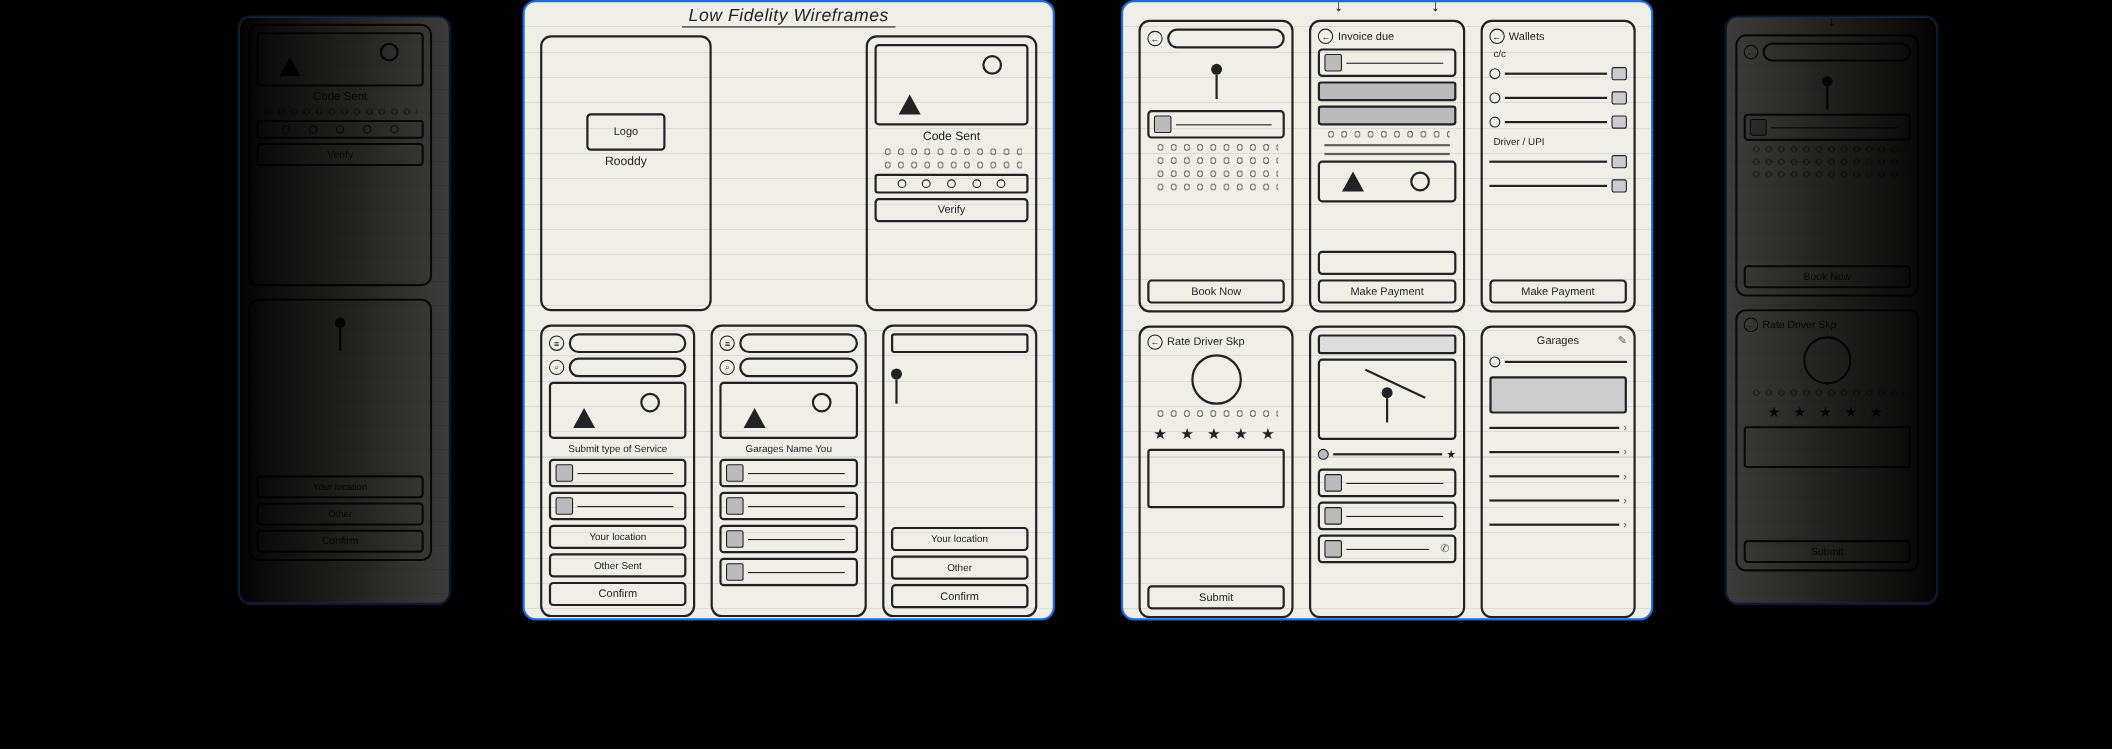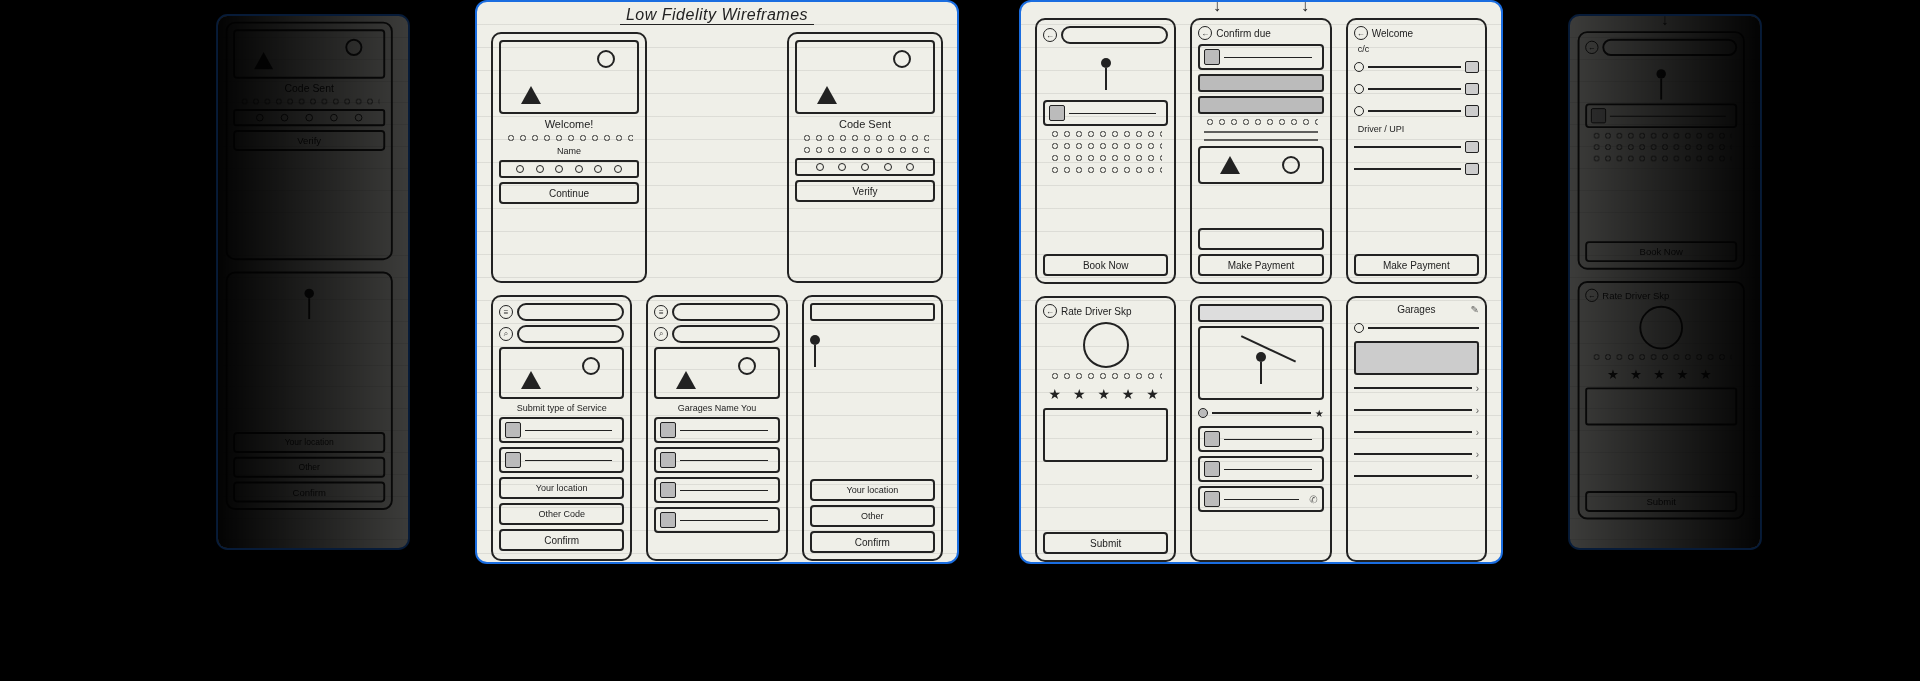--- a/index.html
+++ b/index.html
@@ -252,36 +252,27 @@
         <div class="btn">Confirm</div>
       </div>
     </div>
   </div>
 
   <div class="slide main">
     <div class="title-row"><span>Low Fidelity Wireframes</span></div>
 
     <div class="row">
 
-
       <div class="phone">
-        <div class="img-box big"></div>
-        <div class="label">Welcome!</div>
-        <div class="squiggle"></div>
-        <div class="label small">Name</div>
-        <div class="input dots">
-            <span></span>
-            <span></span>
-            <span></span>
-            <span></span>
-            <span></span>
-            <span></span>
-          </div>
-        <div class="btn">Continue</div>
-      </div>
+        <div style="flex:1"></div>
+        <div class="btn" style="width:60px;align-self:center;height:30px">Logo</div>
+        <div class="label">Rooddy</div>
+        <div style="flex:2"></div>
+      </div>
+
 
       <div class="phone">
         <div class="img-box big"></div>
         <div class="label">Code Sent</div>
         <div class="squiggle"></div>
         <div class="squiggle"></div>
         <div class="input dots">
             <span></span>
             <span></span>
             <span></span>
@@ -307,21 +298,21 @@
         <div class="label small">Submit type of Service</div>
         <div class="list-item">
             <span class="thumb"></span>
             <span class="txt"></span>
           </div>
         <div class="list-item">
             <span class="thumb"></span>
             <span class="txt"></span>
           </div>
         <div class="btn small">Your location</div>
-        <div class="btn small">Other Code</div>
+        <div class="btn small">Other Sent</div>
         <div class="btn">Confirm</div>
       </div>
 
       <div class="phone tall">
         <div class="hdr">
             <span class="back">≡</span>
             <div class="pill"></div>
           </div>
         <div class="hdr">
             <span class="back">⌕</span>
@@ -379,41 +370,41 @@
         <div class="squiggle"></div>
         <div class="squiggle"></div>
         <div class="squiggle"></div>
         <div class="mtop"></div>
         <div class="btn">Book Now</div>
       </div>
 
       <div class="phone tall">
         <div class="hdr">
             <span class="back">←</span>
-            <span style="font-size:10px">Confirm due</span>
+            <span style="font-size:10px">Invoice due</span>
           </div>
         <div class="list-item">
             <span class="thumb"></span>
             <span class="txt"></span>
           </div>
         <div class="input" style="background:#bbb"></div>
         <div class="input" style="background:#bbb"></div>
         <div class="squiggle"></div>
         <div class="line"></div>
         <div class="line"></div>
         <div class="img-box" style="height:34px"></div>
         <div class="mtop"></div>
         <div class="btn"></div>
         <div class="btn">Make Payment</div>
       </div>
 
       <div class="phone tall">
         <div class="hdr">
             <span class="back">←</span>
-            <span style="font-size:10px">Welcome</span>
+            <span style="font-size:10px">Wallets</span>
           </div>
         <div class="label small" style="text-align:left;padding-left:4px">c/c</div>
         <div class="rowline">
             <span class="dot"></span>
             <span class="txt" style="flex:1;border-top:2px solid #222;height:0"></span>
             <span class="sq"></span>
           </div>
         <div class="rowline">
             <span class="dot"></span>
             <span class="txt" style="flex:1;border-top:2px solid #222;height:0"></span>

